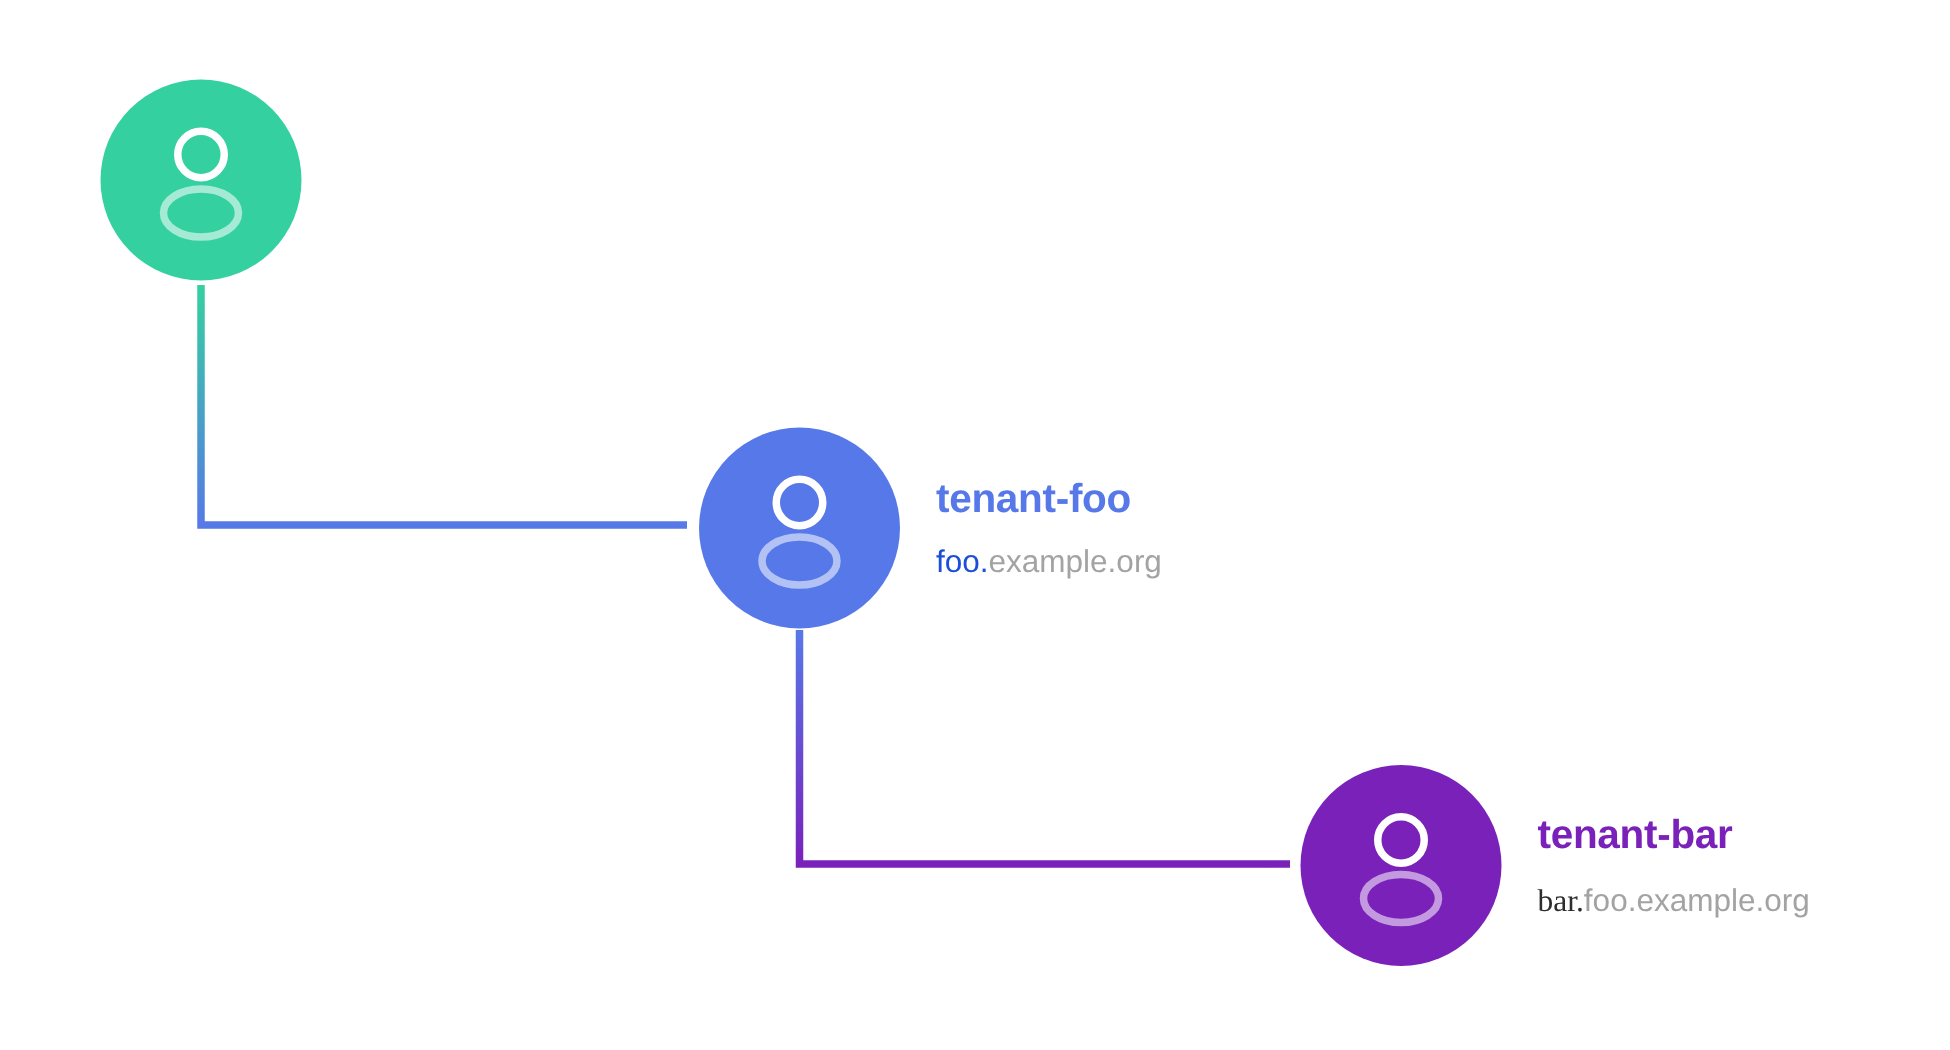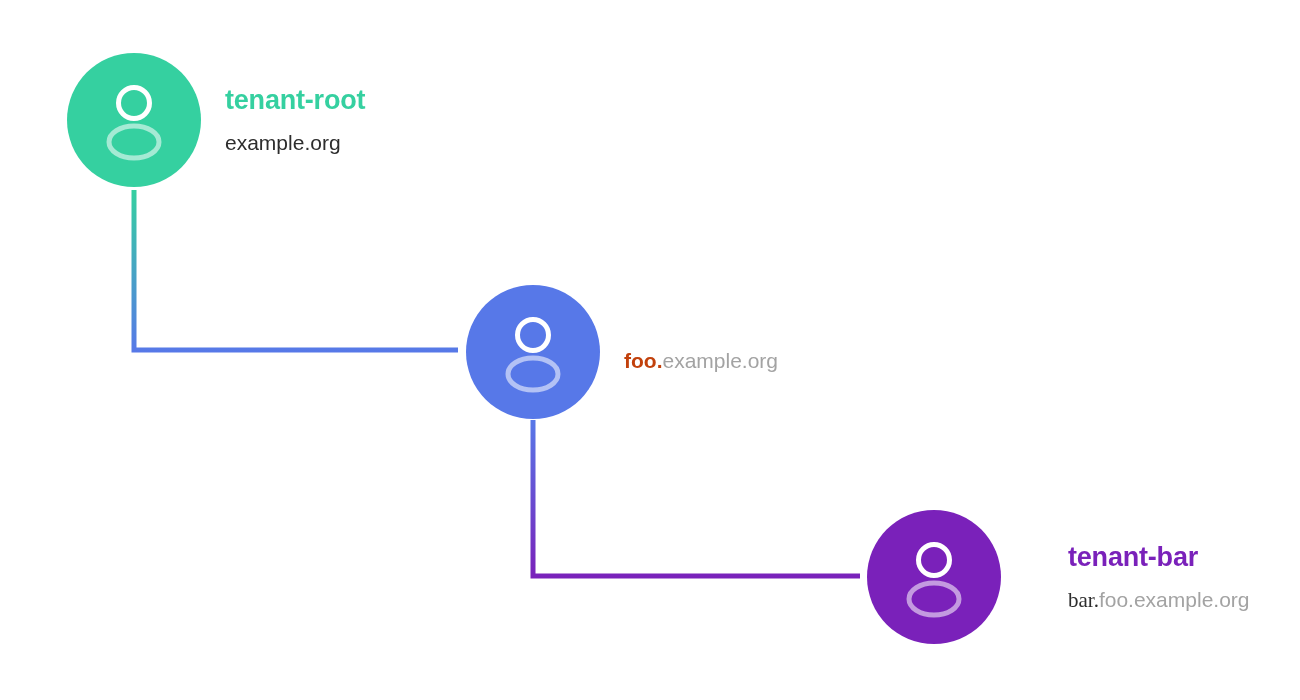--- a/index.html
+++ b/index.html
@@ -103,43 +103,38 @@
     <path id="edge-foo-to-bar" fill="none" stroke="url(#grad-foo-bar)" stroke-width="5" stroke-linecap="butt" stroke-linejoin="miter" d="M 533 420 L 533 576 L 860 576"></path>
   </svg>
 
   <div class="tenant-node" style="left:67px; top:53px;">
     <div class="node-avatar" style="background: rgb(53, 208, 160); width: 134px; height: 134px;">
       <svg viewBox="0 0 134 134" style="width: 134px; height: 134px;">
         <circle cx="67" cy="50" r="15.5" fill="none" stroke="#ffffff" stroke-width="5"></circle>
         <ellipse cx="67" cy="89" rx="25" ry="16" fill="none" stroke="#ffffff" stroke-opacity="0.55" stroke-width="5"></ellipse>
       </svg>
     </div>
-    <div class="node-labels">
-      <div class="node-title" style="color:#35d0a0;">tenant-root</div>
-      <div class="node-domain">
-        <span class="domain-own" style="color: rgb(45, 45, 45);">example.org</span><span class="domain-parent" style="color: rgb(163, 163, 163);"></span>
-      </div>
-    </div>
   </div>
 
   <div class="tenant-node" style="left:466px; top:285px;">
     <div class="node-avatar" style="background: rgb(87, 120, 232); width: 134px; height: 134px;">
       <svg viewBox="0 0 134 134" style="width: 134px; height: 134px;">
         <circle cx="67" cy="50" r="15.5" fill="none" stroke="#ffffff" stroke-width="5"></circle>
         <ellipse cx="67" cy="89" rx="25" ry="16" fill="none" stroke="#ffffff" stroke-opacity="0.55" stroke-width="5"></ellipse>
       </svg>
     </div>
     <div class="node-labels">
+      <div class="node-title" style="color:#5778e8;">tenant-foo</div>
       <div class="node-domain">
-        <span class="domain-own" style="color: #c2410c; font-weight: bold;">foo.</span><span class="domain-parent" style="color: rgb(163, 163, 163);">example.org</span>
+        <span class="domain-own" style="color: #1d4ed8;">foo.</span><span class="domain-parent" style="color: rgb(163, 163, 163);">example.org</span>
       </div>
     </div>
   </div>
 
-  <div class="tenant-node" style="left:867px; top:510px;gap:43px;">
+  <div class="tenant-node" style="left:867px; top:510px;">
     <div class="node-avatar" style="background: rgb(122, 33, 186); width: 134px; height: 134px;">
       <svg viewBox="0 0 134 134" style="width: 134px; height: 134px;">
         <circle cx="67" cy="50" r="15.5" fill="none" stroke="#ffffff" stroke-width="5"></circle>
         <ellipse cx="67" cy="89" rx="25" ry="16" fill="none" stroke="#ffffff" stroke-opacity="0.55" stroke-width="5"></ellipse>
       </svg>
     </div>
     <div class="node-labels">
       <div class="node-title" style="color:#7a21ba;">tenant-bar</div>
       <div class="node-domain">
         <span class="domain-own" style="color: rgb(45, 45, 45); font-family: Liberation Serif, serif;">bar.</span><span class="domain-parent" style="color: rgb(163, 163, 163);">foo.example.org</span>

